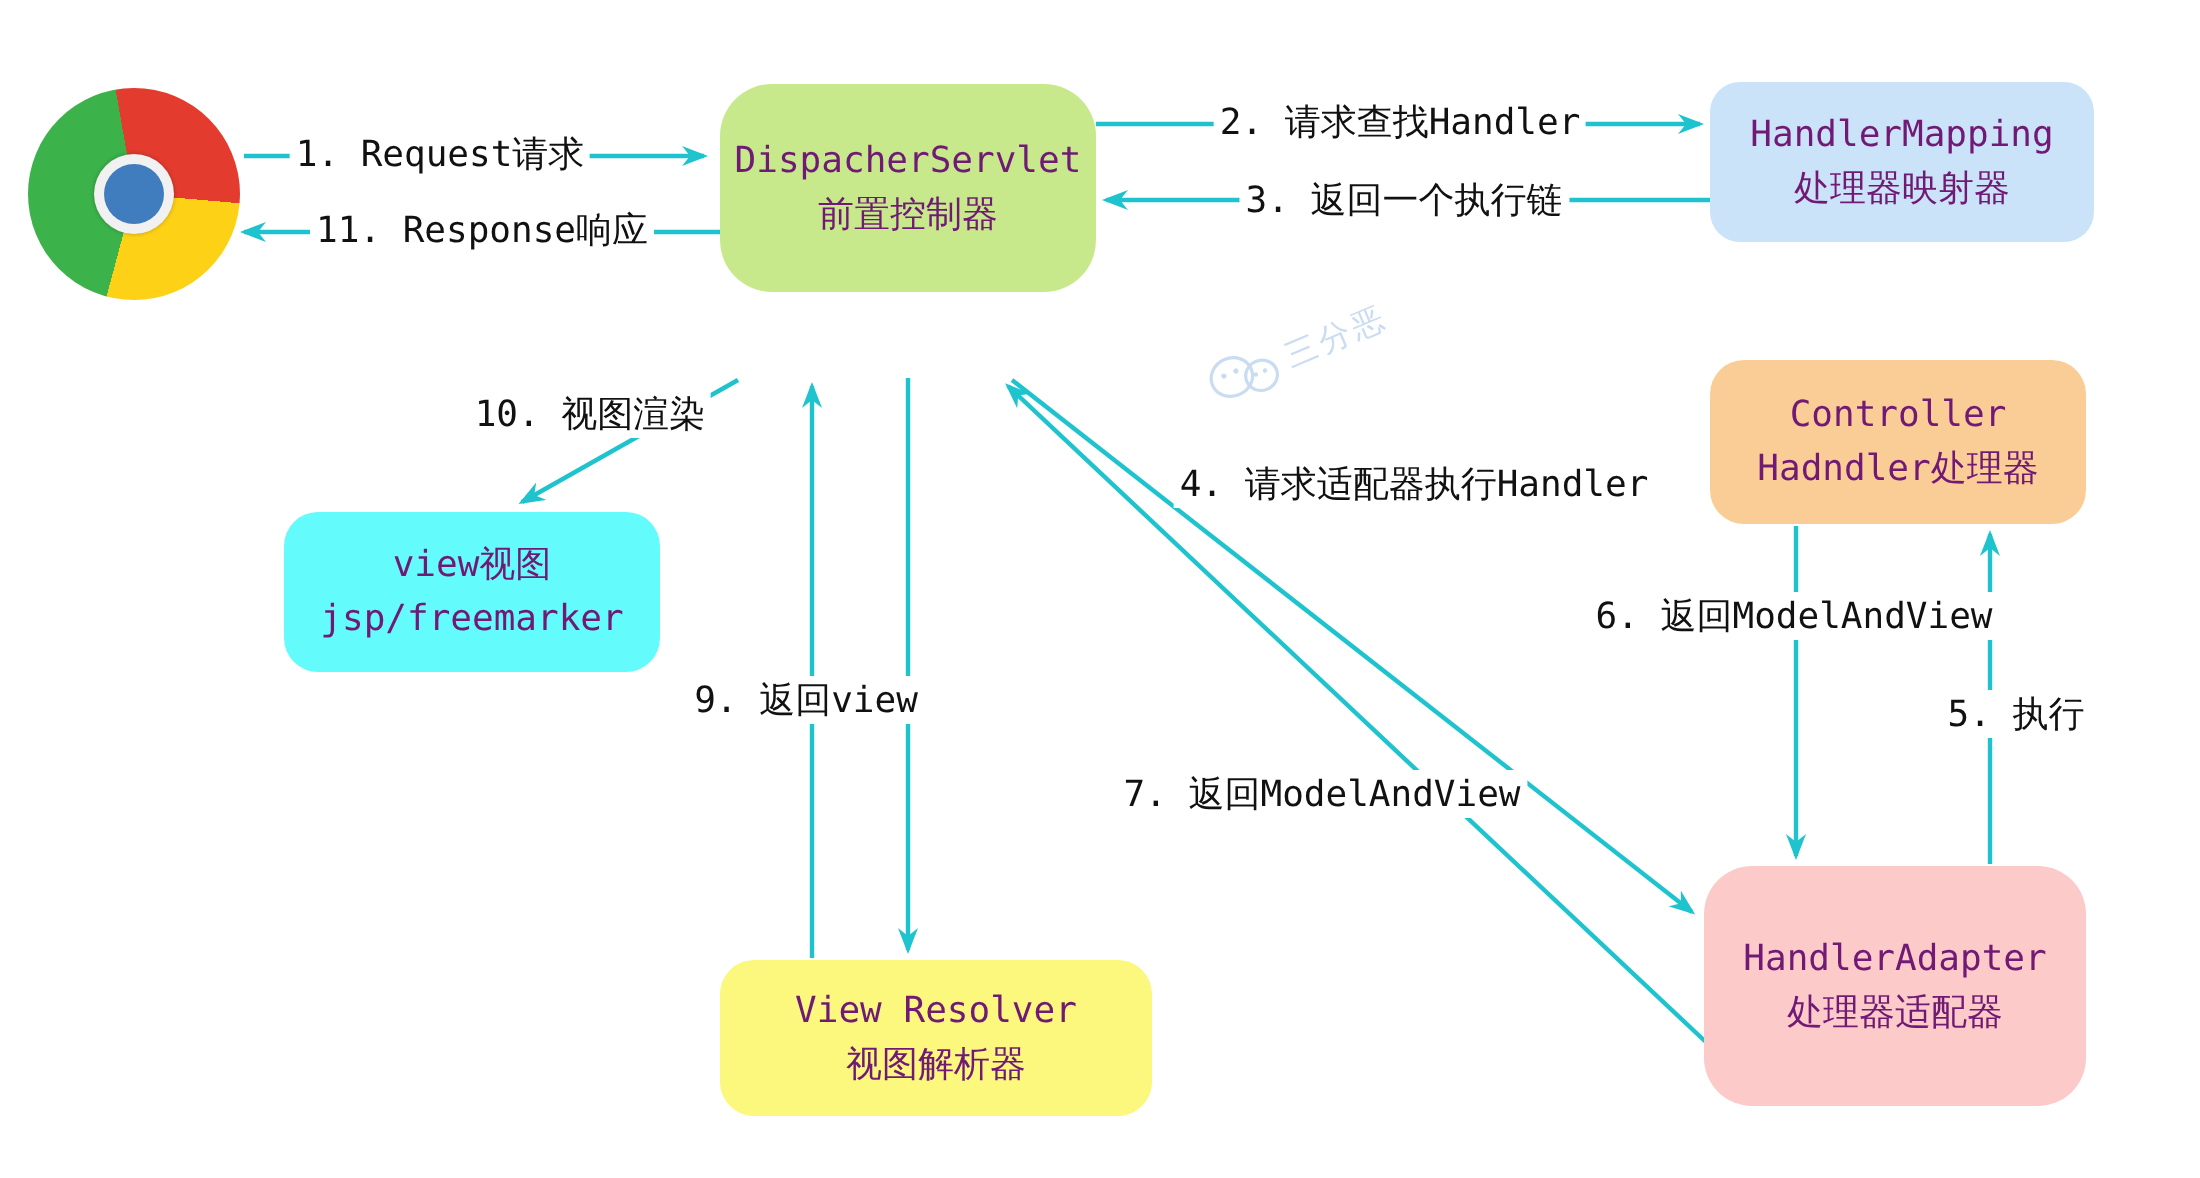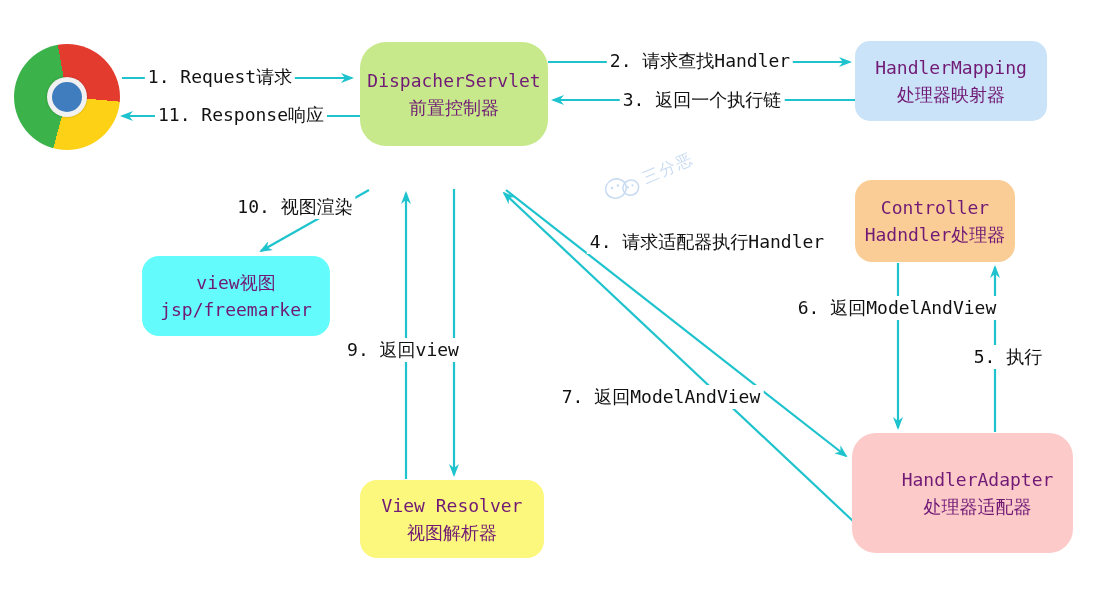--- a/index.html
+++ b/index.html
@@ -13,24 +13,24 @@
   svg.wires{position:absolute;left:0;top:0;width:1100px;height:589px;}
   .node{
     position:absolute;
     display:flex;flex-direction:column;align-items:center;justify-content:center;
     text-align:center;color:#701a75;
     font-size:18px;line-height:27px;
     white-space:nowrap;
   }
   .node-dispatcher{left:360px;top:42px;width:188px;height:104px;background:#c7e98b;border-radius:26px;}
   .node-handler-mapping{left:855px;top:41px;width:192px;height:80px;background:#cbe3f8;border-radius:15px;}
-  .node-controller{left:855px;top:180px;width:160px;height:82px;background:#fbcd96;border-radius:17px;}
+  .node-controller{left:855px;top:180px;width:188px;height:82px;background:#fbcd96;border-radius:17px;}
   .node-view{left:142px;top:256px;width:188px;height:80px;background:#63fbfb;border-radius:17px;justify-content:center;}
-  .node-view-resolver{left:360px;top:480px;width:184px;height:78px;background:#fbf87d;border-radius:17px;justify-content:center;}
-  .node-handler-adapter{left:852px;top:433px;width:191px;height:120px;background:#fdcaca;border-radius:24px;padding-left:30px;}
+  .node-view-resolver{left:360px;top:480px;width:216px;height:78px;background:#fbf87d;border-radius:17px;justify-content:center;}
+  .node-handler-adapter{left:852px;top:433px;width:191px;height:120px;background:#fdcaca;border-radius:24px;}
   .edge-label{
     position:absolute;
     transform:translate(-50%,-50%);
     background:#ffffff;
     padding:0 3px;
     font-size:18px;color:#111;
     white-space:nowrap;
   }
   .chrome-logo{position:absolute;left:14px;top:44px;width:106px;height:106px;}
   .chrome-disc{

